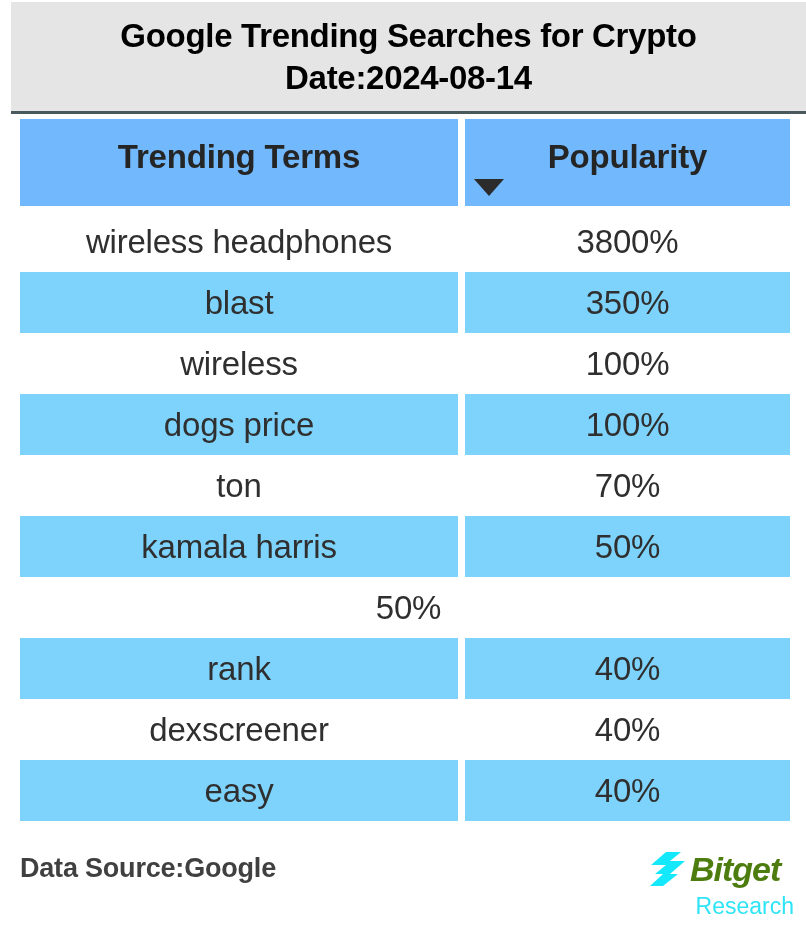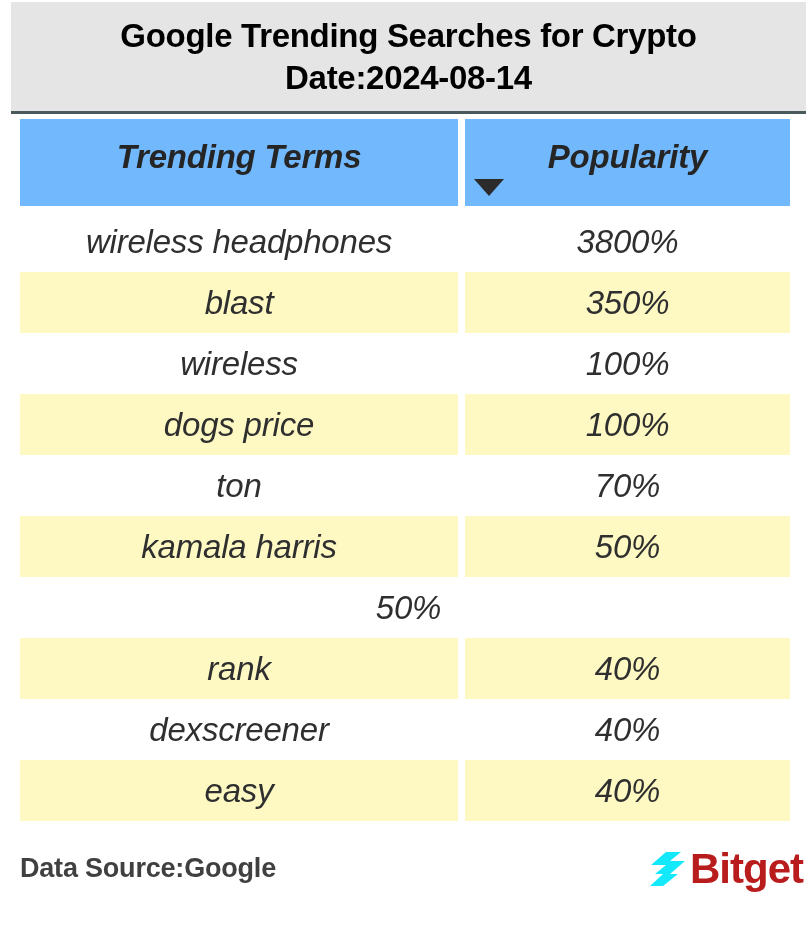--- a/index.html
+++ b/index.html
@@ -44,21 +44,20 @@
     letter-spacing: -0.3px;
     white-space: nowrap;
   }
 
   
   .table {
     position: absolute;
     left: 20px;
     top: 119px;
     width: 770px;
-    font-style: italic;
   }
   .row {
     display: flex;
     width: 100%;
     box-sizing: border-box;
   }
   .col-term {
     width: 438px;
     display: flex;
     align-items: center;
@@ -113,21 +112,21 @@
   .data-row {
     height: 61px;
     justify-content: center;
   }
   .data-row .col-term,
   .data-row .col-pop {
     background: #ffffff;
   }
   .data-row.alt .col-term,
   .data-row.alt .col-pop {
-    background: #fef9c3;
+    background: #7dd3fc;
   }
   .cell-text {
     color: #2f2f2f;
     font-size: 33px;
     line-height: 38px;
     font-weight: normal;
     letter-spacing: -0.2px;
     white-space: nowrap;
   }
 
@@ -154,25 +153,26 @@
     align-items: center;
     height: 42px;
   }
   .logo-mark {
     width: 40px;
     height: 38px;
     flex: 0 0 40px;
     margin-right: 2px;
   }
   .logo-word {
-    color: #b91c1c;
+    color: #4d7c0f;
     font-weight: bold;
-    font-size: 42px;
+    font-size: 34px;
     line-height: 38px;
     letter-spacing: -1px;
+    font-style: italic;
   }
   .logo-sub {
     text-align: right;
     color: #2fe4f6;
     font-size: 23px;
     line-height: 26px;
     letter-spacing: 0px;
     padding-right: 2px;
     margin-top: 3px;
   }
@@ -306,15 +306,16 @@
   <div class="logo">
     <div class="logo-top">
       <span class="logo-mark">
         <svg width="40" height="38" viewBox="0 0 40 38" xmlns="http://www.w3.org/2000/svg">
           <path d="M18 2 L3 15 L18 15 L7 24 L22 24 L37 11 L22 11 L33 2 Z" fill="#14e8fb"></path>
           <path d="M15 24 L30 24 L15 36 L2 36 Z" fill="#14e8fb"></path>
         </svg>
       </span>
       <span class="logo-word">Bitget</span>
     </div>
+    <div class="logo-sub">Research</div>
   </div>
 
 </div>
 
 </body></html>

